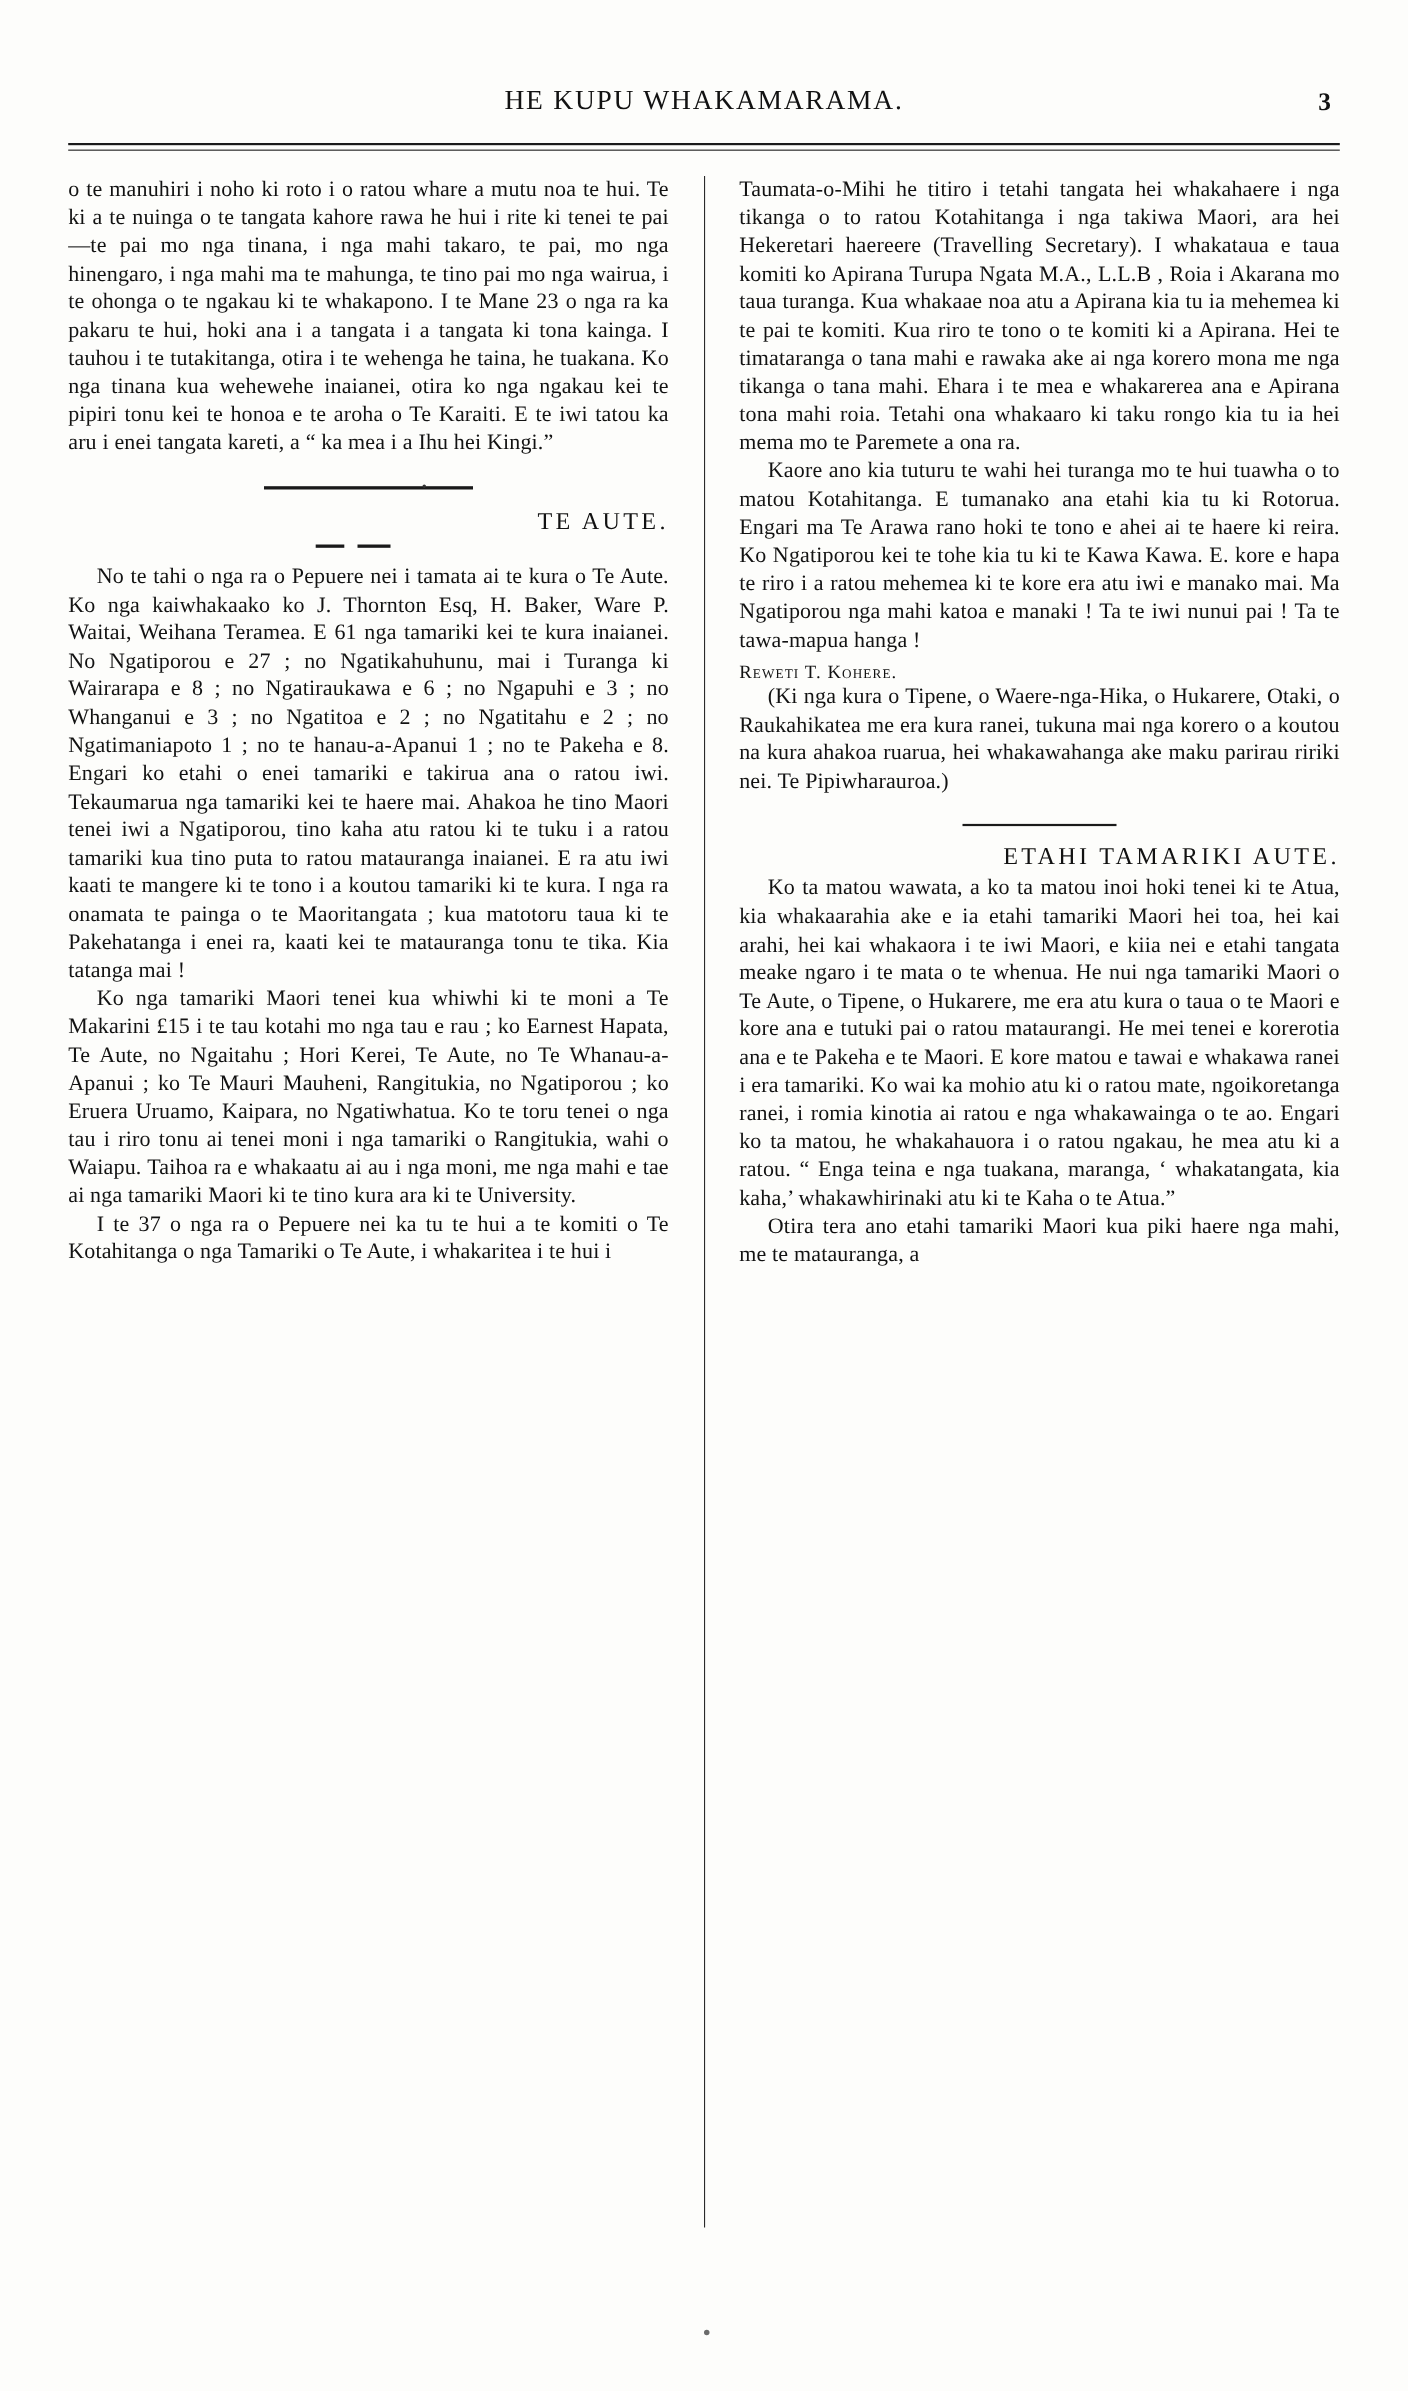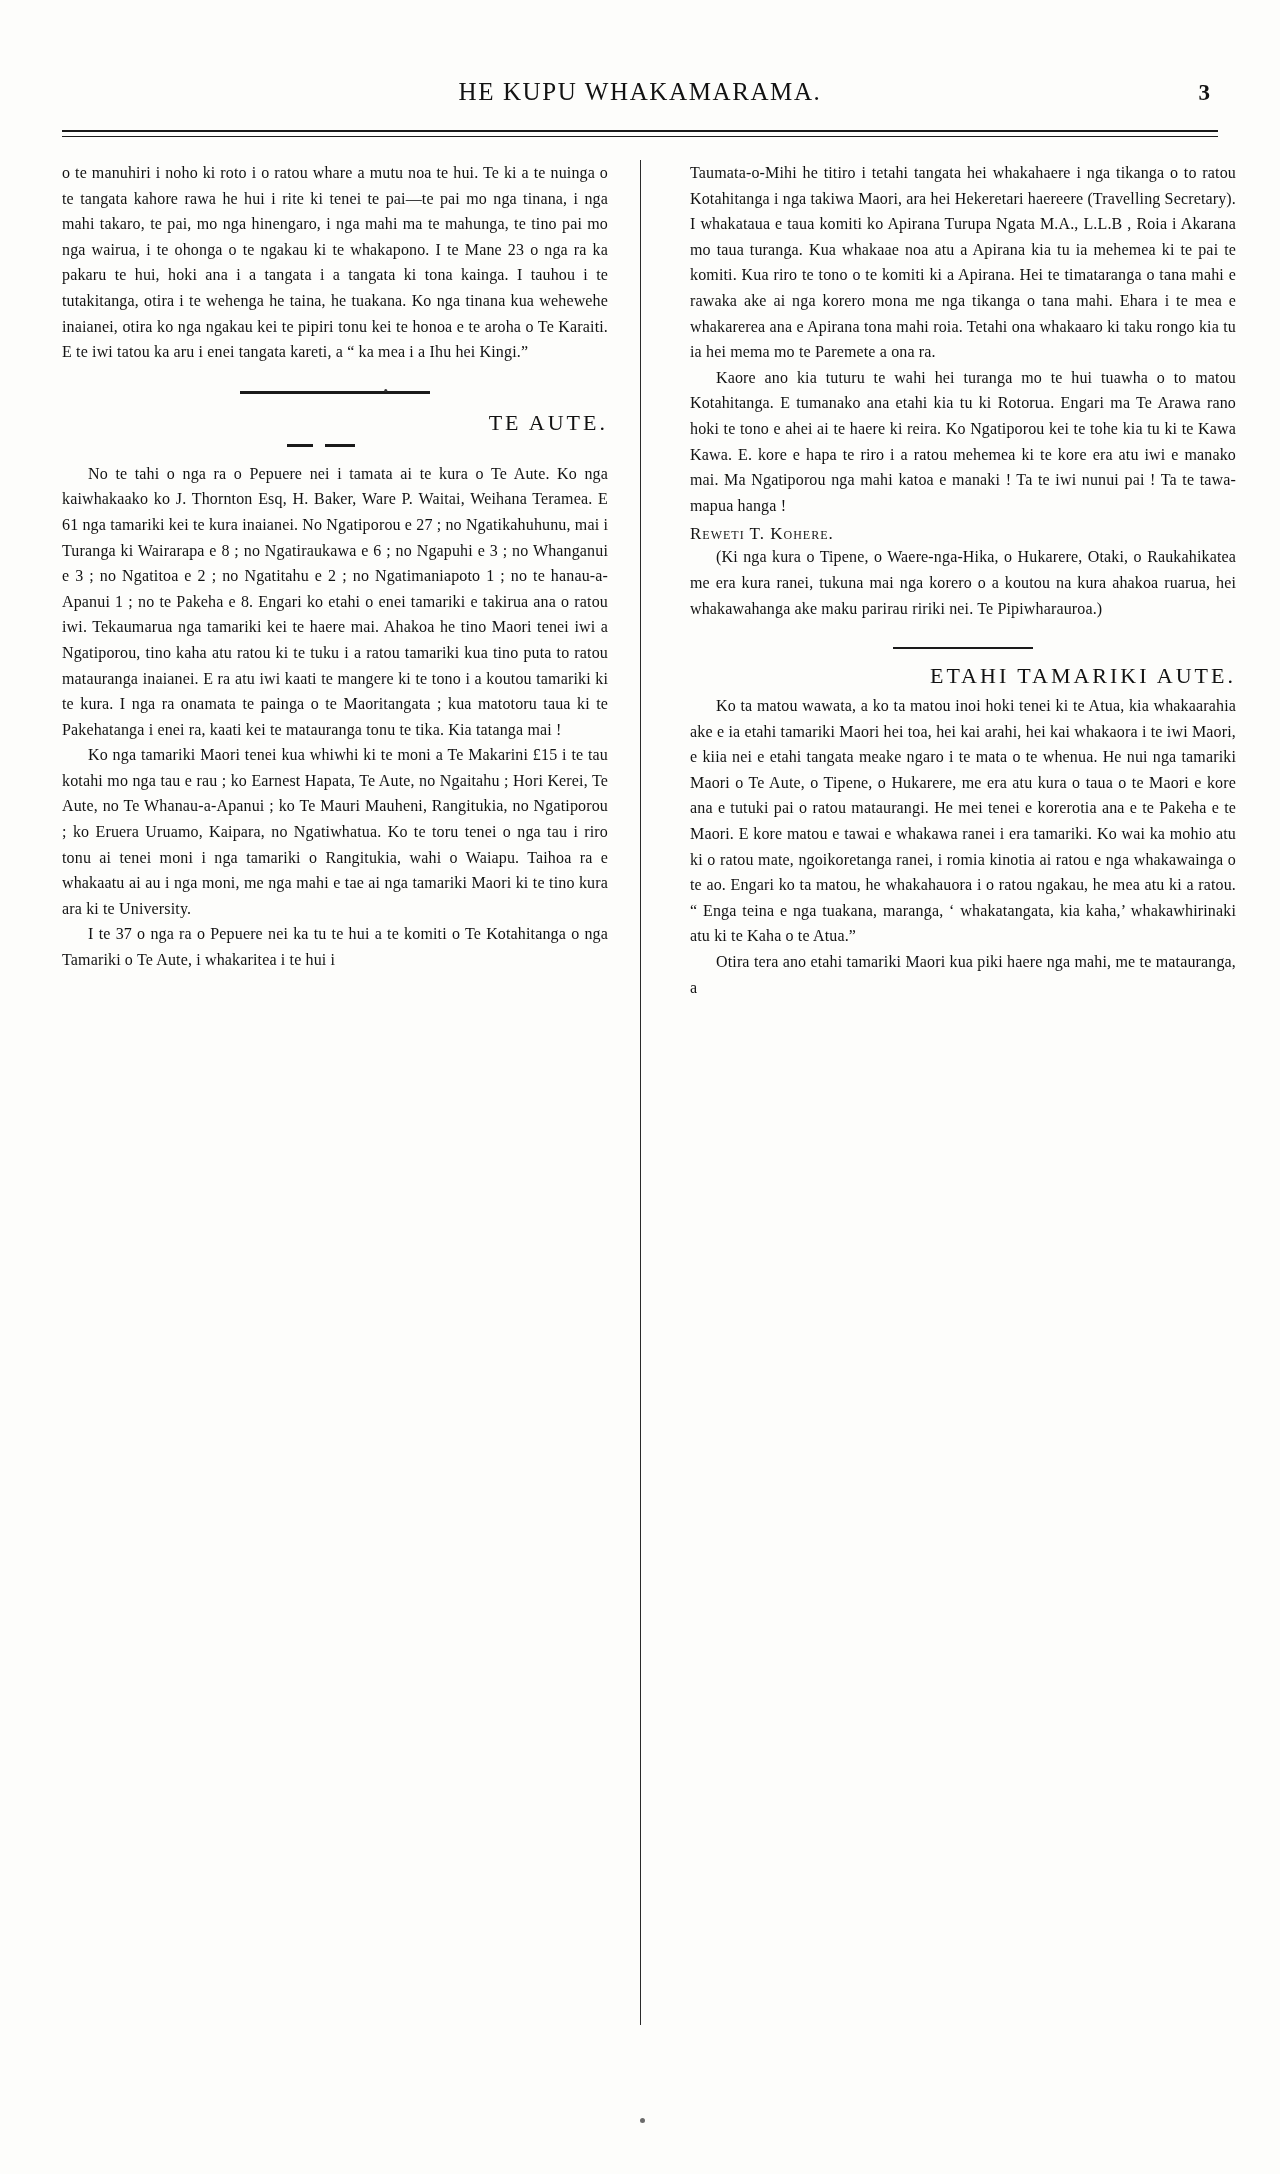--- a/index.html
+++ b/index.html
@@ -64,31 +64,31 @@
     top: 160px;
     width: 1156px;
     height: 1920px;
   }
   .col {
     position: absolute;
     top: 0;
     width: 546px;
   }
   .col-left { left: 0; }
-  .col-right { left: 628px; }
+  .col-right { left: 610px; }
   .divider {
     position: absolute;
     left: 578px;
     top: 0;
     bottom: 55px;
     border-left: 1px solid #2a2a2a;
   }
   p.body {
     margin: 0 0 0 0;
-    font-size: 16px;
+    font-size: 20px;
     line-height: 25.6px;
     text-align: justify;
     text-justify: inter-word;
     font-family: "Liberation Serif", serif;
     letter-spacing: 0.15px;
   }
   p.body.indent { text-indent: 26px; }
   p.body.first { text-indent: 0; }
   .sec-rule {
     width: 190px;

